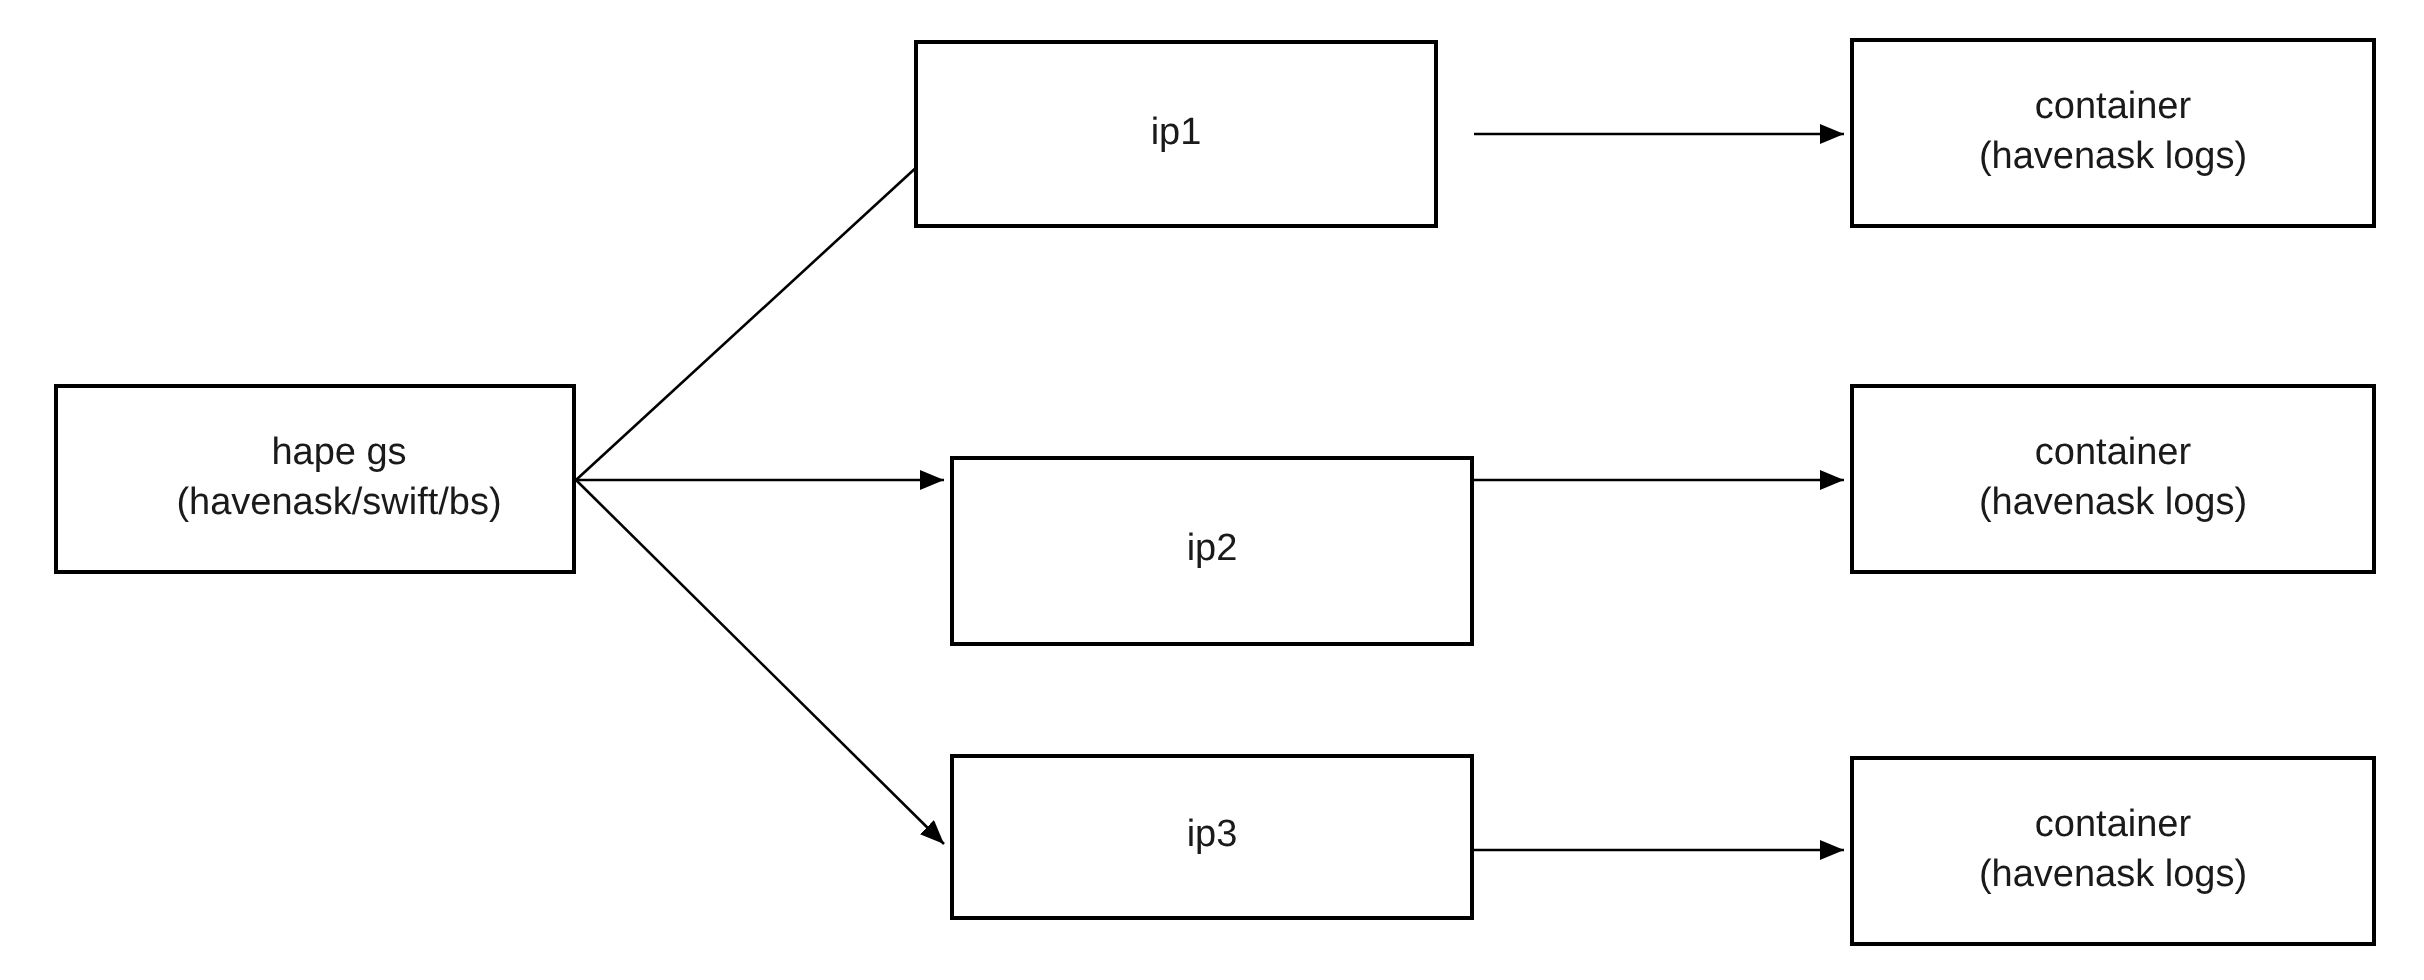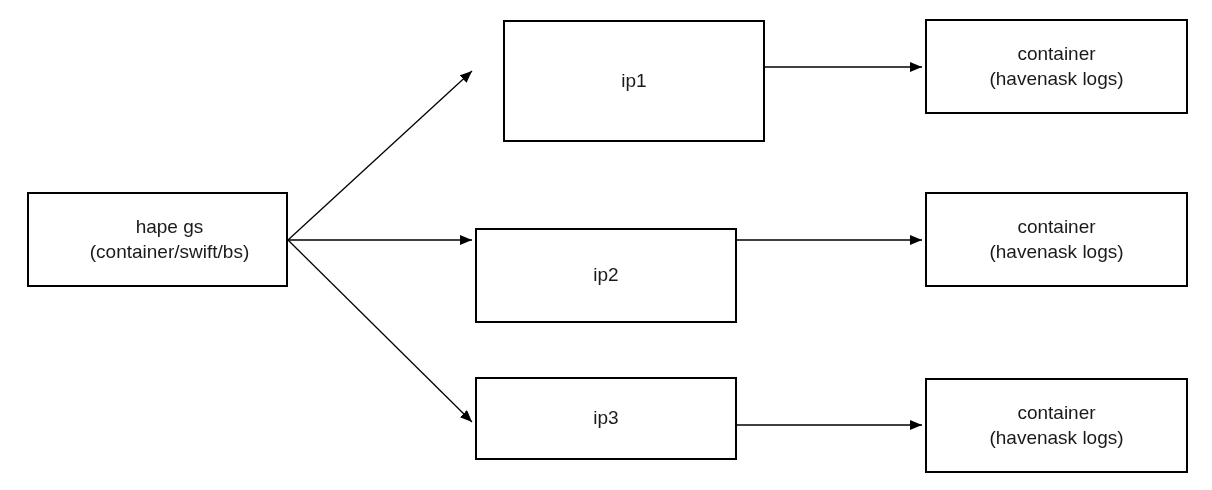--- a/index.html
+++ b/index.html
@@ -62,25 +62,25 @@
     <line x1="288" y1="240" x2="472" y2="422" marker-end="url(#arrowhead)"></line>
 
     <line x1="737" y1="67" x2="922" y2="67" marker-end="url(#arrowhead)"></line>
     <line x1="737" y1="240" x2="922" y2="240" marker-end="url(#arrowhead)"></line>
     <line x1="737" y1="425" x2="922" y2="425" marker-end="url(#arrowhead)"></line>
   </svg>
 
   <div class="box" style="left:27px; top:192px; width:261px; height:95px;padding-left:24px;">
     <div class="label">
       <span>hape gs</span>
-      <span>(container/swift/bs)</span>
+      <span>(havenask/swift/bs)</span>
     </div>
   </div>
 
-  <div class="box" style="left:503px; top:20px; width:262px; height:122px;">
+  <div class="box" style="left:457px; top:20px; width:262px; height:94px;">
     <div class="label">ip1</div>
   </div>
 
   <div class="box" style="left:475px; top:192px; width:262px; height:95px;margin-top:36px;">
     <div class="label">ip2</div>
   </div>
 
   <div class="box" style="left:475px; top:377px; width:262px; height:83px;">
     <div class="label">ip3</div>
   </div>

